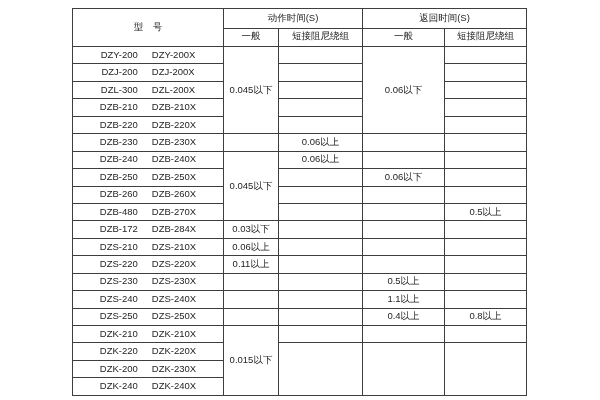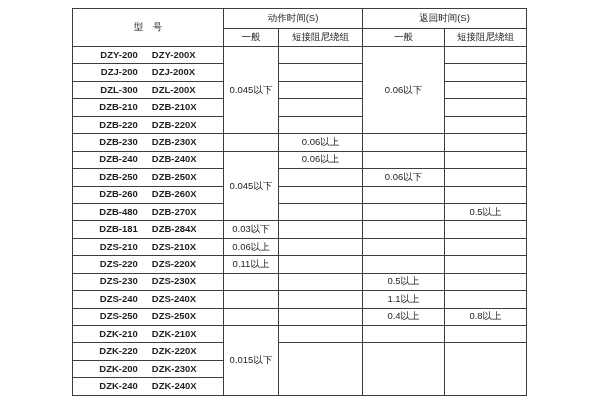--- a/index.html
+++ b/index.html
@@ -32,23 +32,23 @@
     font-size: 9.5px;
     font-weight: normal;
     text-align: center;
     vertical-align: middle;
     line-height: 1.15;
     color: var(--text);
     overflow: hidden;
     white-space: nowrap;
   }
   thead tr.h1 { height: 20px; }
-  thead tr.h2 { height: 18px; }
+  thead tr.h2 { height: 18px; font-family: Liberation Mono, monospace; }
   tbody tr { height: 17.45px; }
-  td.model-cell span { display: inline-block; margin: 0 7px; font-weight: bold; }
+  td.model-cell span { display: inline-block; margin: 0 7px; }
 </style>
 </head>
 <body>
 
 <div class="sheet">
   <table class="spec">
     <colgroup>
       <col class="c-model">
         <col class="c-ag">
         <col class="c-ad">
@@ -122,21 +122,21 @@
           <td></td>
           <td></td>
         </tr>
         <tr>
           <td class="model-cell"><span>DZB-480</span><span>DZB-270X</span></td>
           <td></td>
           <td></td>
           <td>0.5以上</td>
         </tr>
         <tr>
-          <td class="model-cell"><span>DZB-181</span><span>DZB-284X</span></td>
+          <td class="model-cell"><span>DZB-172</span><span>DZB-284X</span></td>
           <td>0.03以下</td>
           <td></td>
           <td></td>
           <td></td>
         </tr>
         <tr>
           <td class="model-cell"><span>DZS-210</span><span>DZS-210X</span></td>
           <td>0.06以上</td>
           <td></td>
           <td></td>

